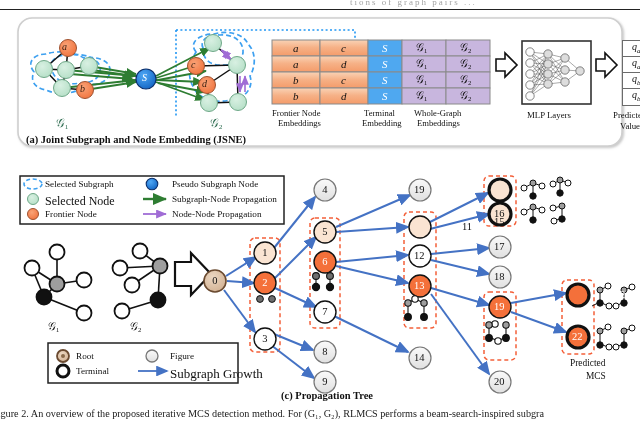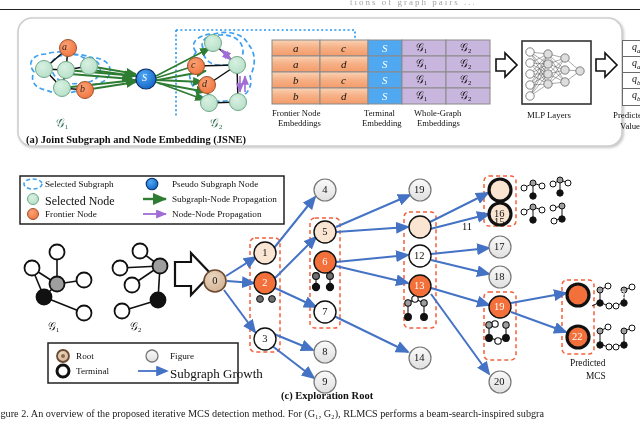--- a/index.html
+++ b/index.html
@@ -537,21 +537,21 @@
   <div class="lbl" style="left:76px;top:366px;font-size:9.2px;">Terminal</div>
   <div class="lbl" style="left:170px;top:351px;font-size:9.2px;">Figure</div>
   <div class="lbl" style="left:170px;top:366px;font-size:13px;">Subgraph Growth</div>
 
   <div class="lbl" style="left:48px;top:320px;font-size:11px;color:#111;">𝒢₁</div>
   <div class="lbl" style="left:130px;top:320px;font-size:11px;color:#111;">𝒢₂</div>
 
   <div class="lbl" style="left:570px;top:358px;font-size:9.4px;">Predicted</div>
   <div class="lbl" style="left:586px;top:371px;font-size:9.4px;">MCS</div>
 
-  <div class="lbl bold" style="left:281px;top:390px;font-size:10.5px;">(c) Exploration Root</div>
+  <div class="lbl bold" style="left:281px;top:390px;font-size:10.5px;">(c) Propagation Tree</div>
 
   <div id="node-numbers">
       <div class="lbl" style="left:212.2px;top:274.5px;font-size:10.5px;color:#111;">0</div>
       <div class="lbl" style="left:262.2px;top:246.5px;font-size:10.5px;color:#111;">1</div>
       <div class="lbl" style="left:262.2px;top:276.5px;font-size:10.5px;color:#ffffff;">2</div>
       <div class="lbl" style="left:262.2px;top:332.5px;font-size:10.5px;color:#111;">3</div>
       <div class="lbl" style="left:322.2px;top:183.5px;font-size:10.5px;color:#111;">4</div>
       <div class="lbl" style="left:322.2px;top:225.5px;font-size:10.5px;color:#111;">5</div>
       <div class="lbl" style="left:322.2px;top:255.5px;font-size:10.5px;color:#ffffff;">6</div>
       <div class="lbl" style="left:322.2px;top:305.5px;font-size:10.5px;color:#111;">7</div>

